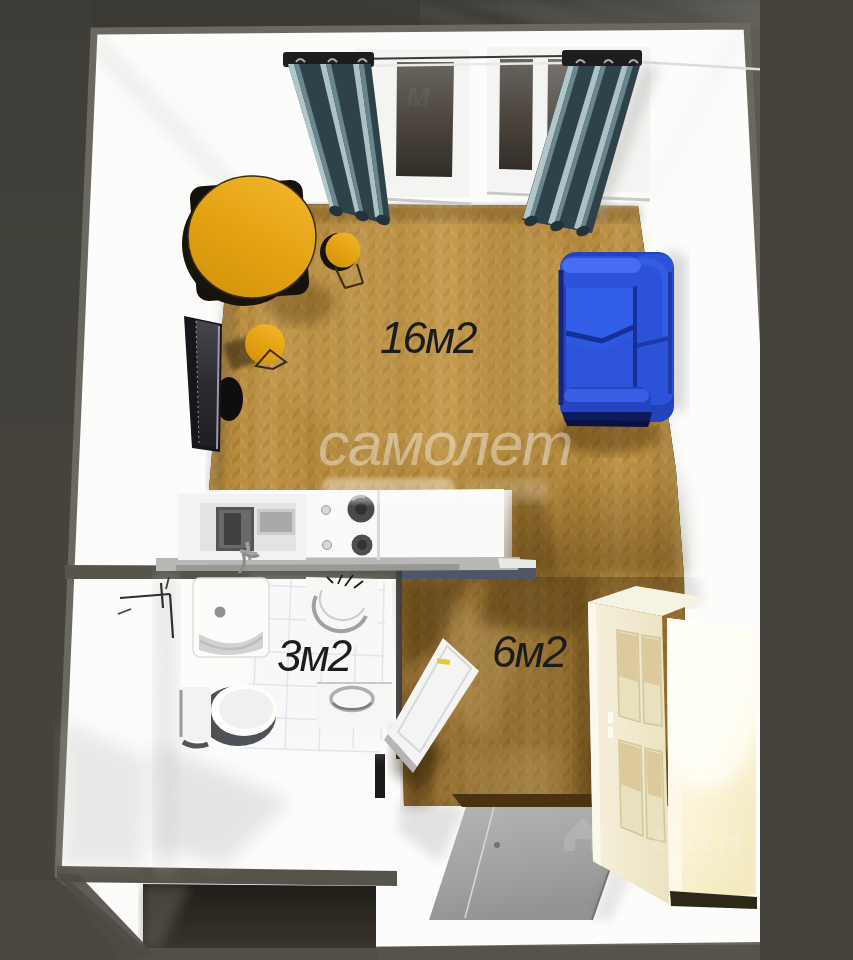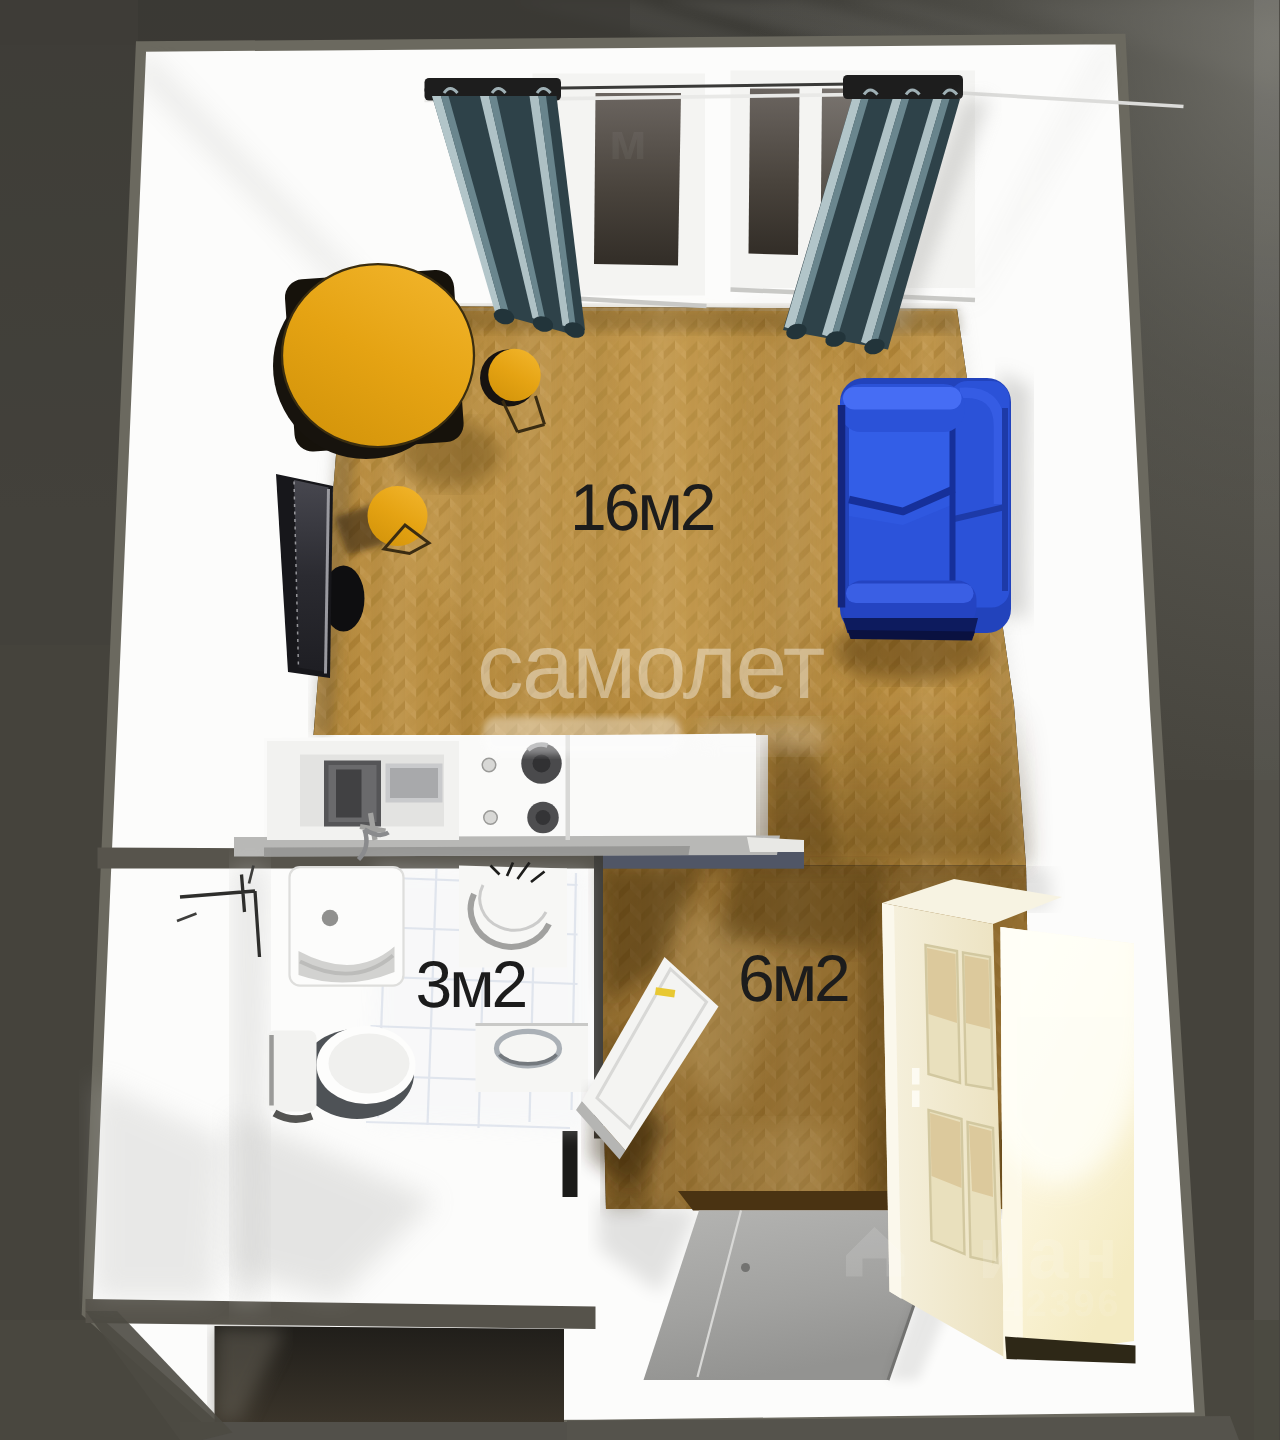--- a/index.html
+++ b/index.html
@@ -1,17 +1,17 @@
 <!DOCTYPE html>
 <html><head>
 <meta charset="utf-8">
 <style>
   html,body{margin:0;padding:0;background:#45433c;}
-  #stage{position:relative;width:853px;height:960px;overflow:hidden;
-    font-family:"Liberation Sans", sans-serif;}
+  #stage{position:relative;width:760px;height:960px;overflow:hidden;
+    font-family:"Liberation Sans", sans-serif;font-style:italic;}
   svg{display:block;}
 </style>
 </head>
 <body>
 <div id="stage">
 <svg width="853" height="960" viewBox="0 0 853 960">
 <defs>
 
   <pattern id="herr" width="30" height="15" patternUnits="userSpaceOnUse">
     <rect width="30" height="15" fill="#b98e42"></rect>

